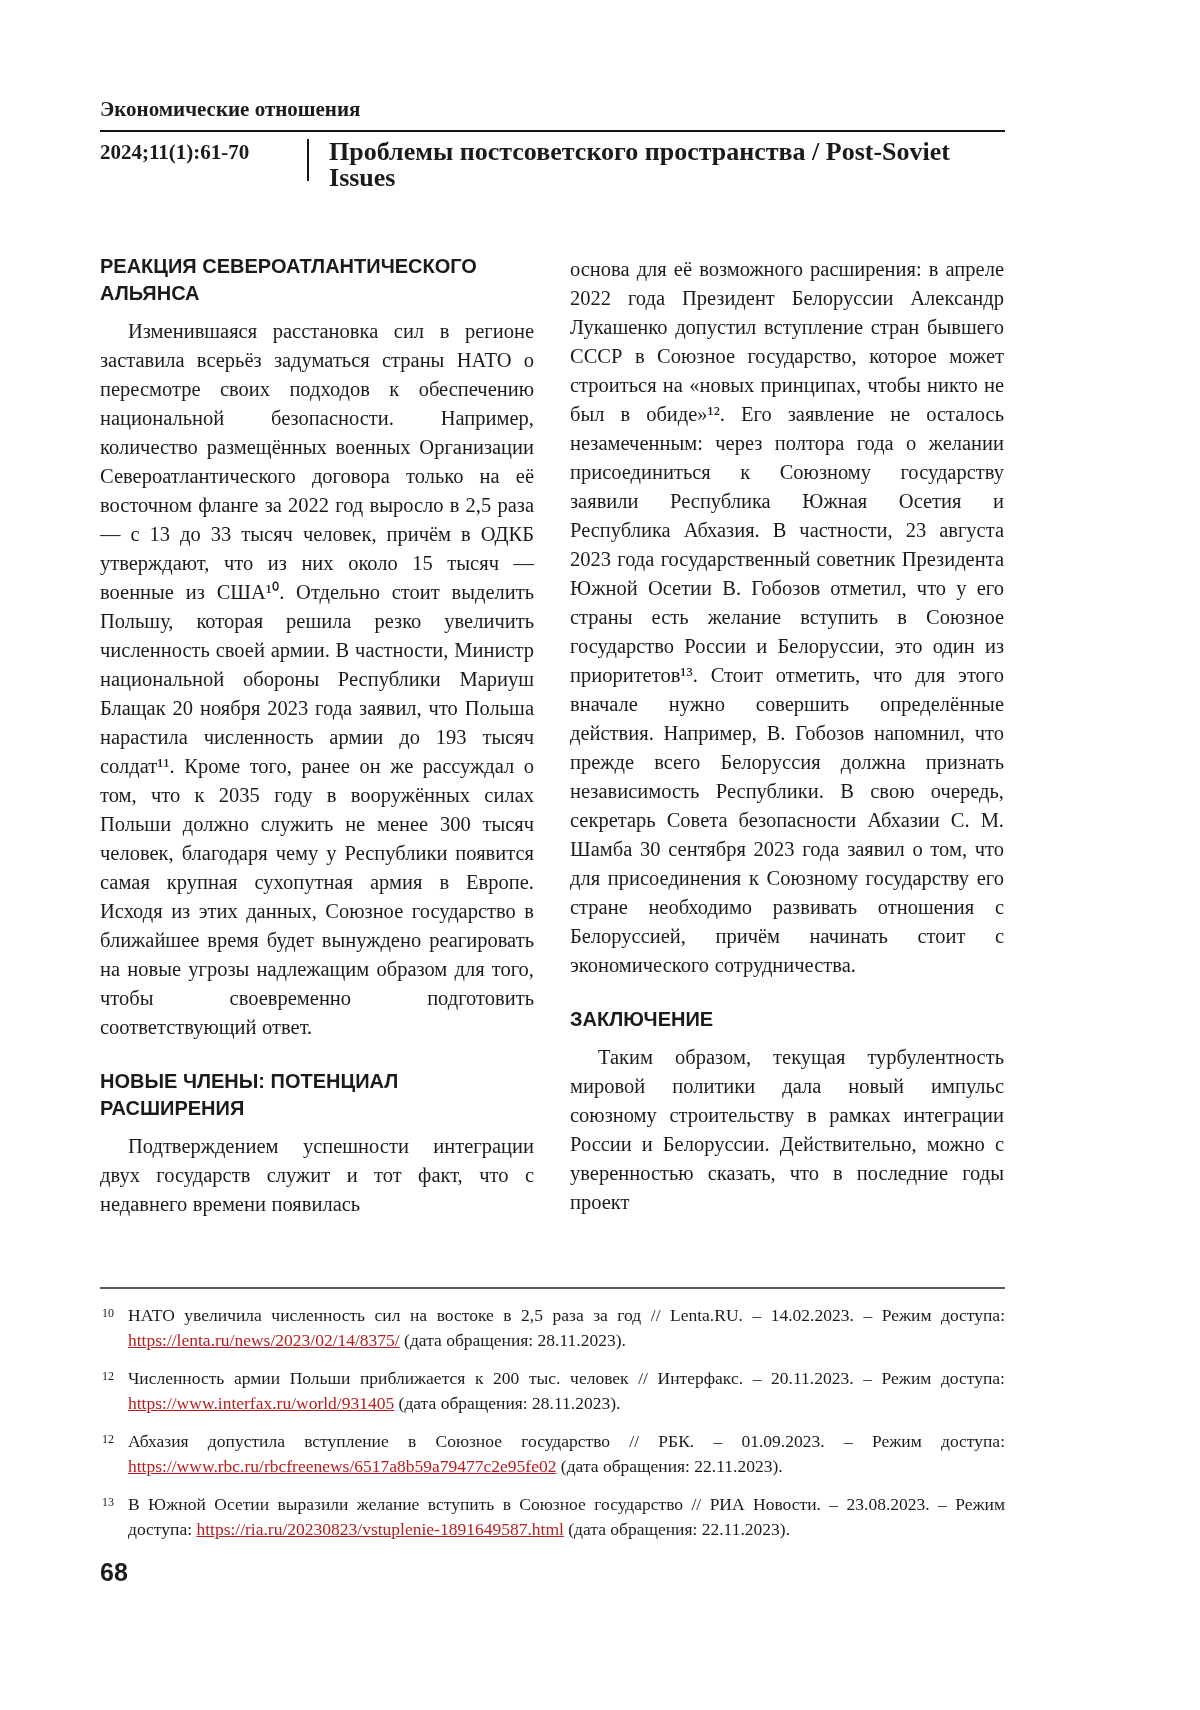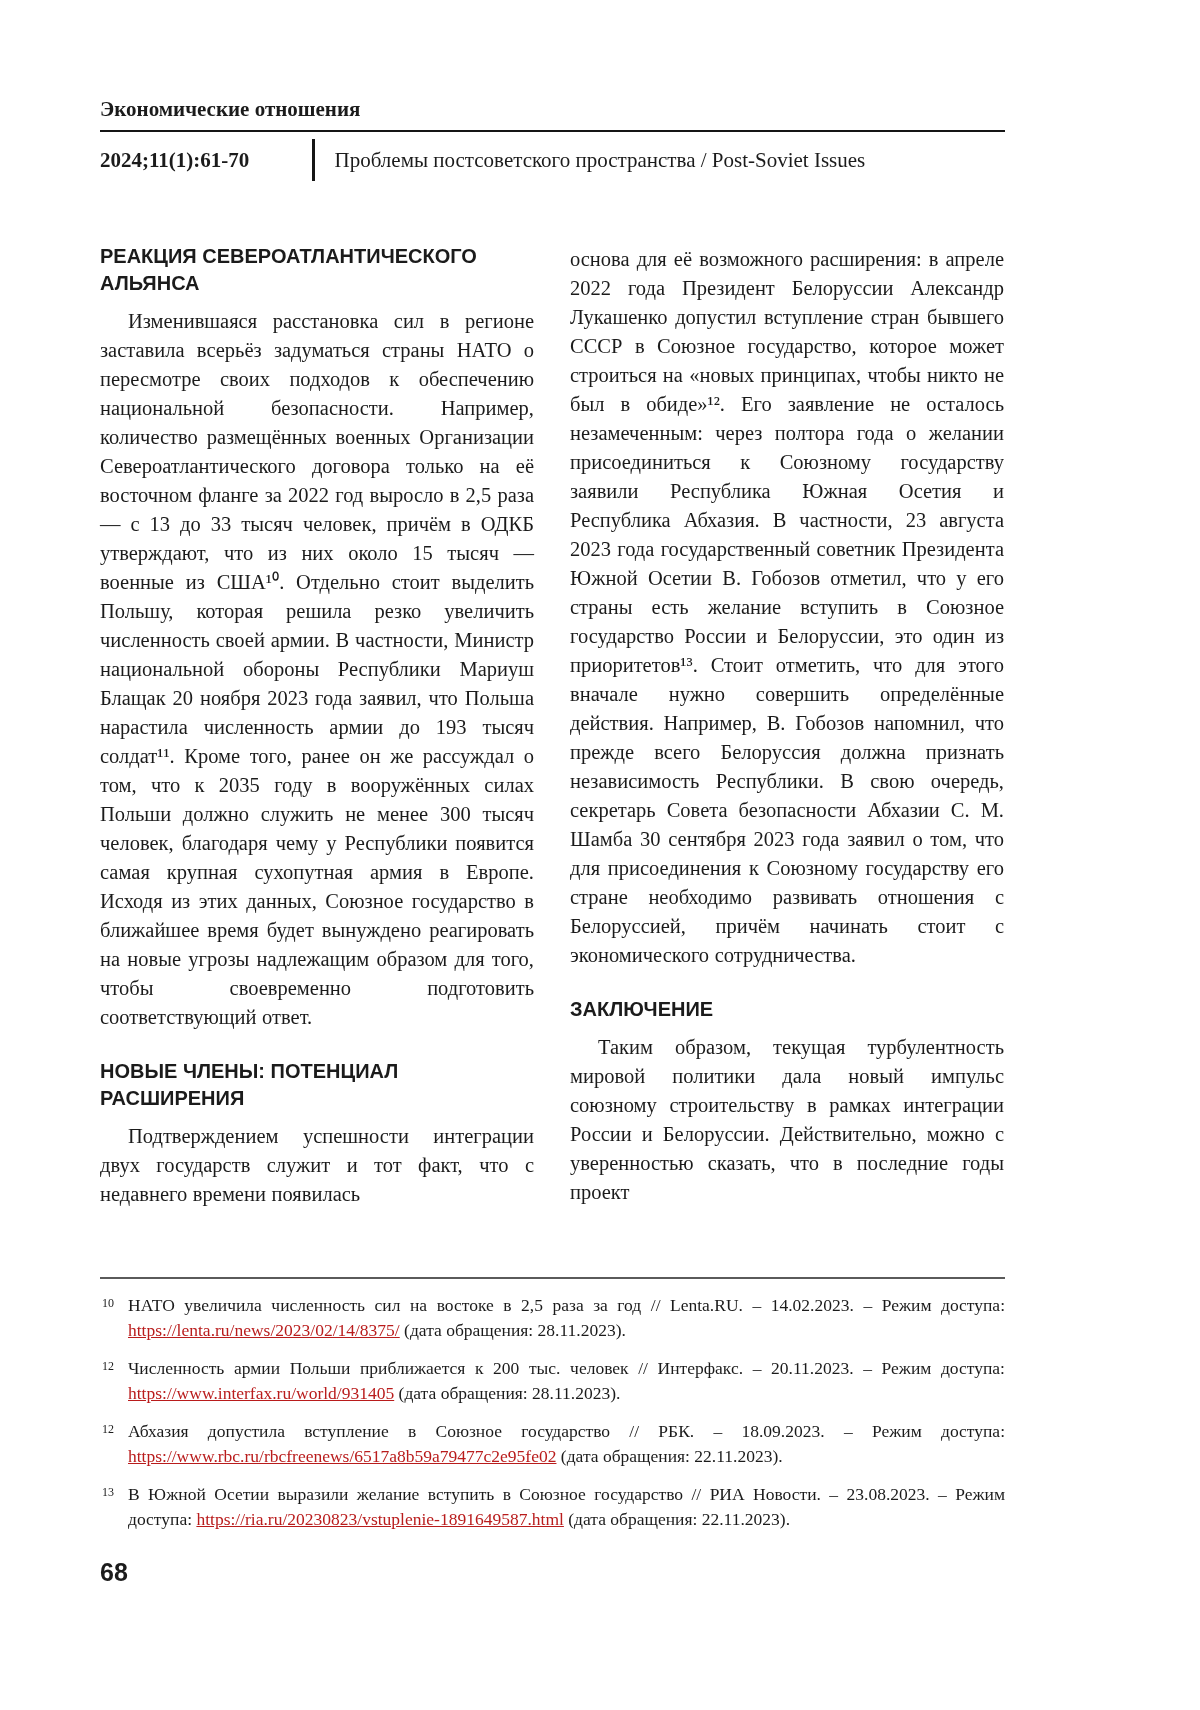--- a/index.html
+++ b/index.html
@@ -31,39 +31,38 @@
     line-height: 26px;
   }
   .header-rule {
     margin-top: 8px;
     border-bottom: 2px solid #151515;
     width: 905px;
   }
   .header-row {
     margin-top: 7px;
     display: flex;
-    align-items: center;
     width: 905px;
   }
   .citation {
     width: 212px;
     font-weight: bold;
     font-size: 21px;
     line-height: 26px;
   }
   .vdivider {
     width: 2.5px;
     height: 42px;
     background: #151515;
     margin-right: 20px;
     flex: 0 0 auto;
   }
   .journal-title {
-    font-weight: normal;
-    font-size: 21px;
+    font-weight: bold;
+    font-size: 26px;
     line-height: 26px;
   }
 
   
   .columns {
     margin-top: 34px;
     display: flex;
     gap: 36px;
     width: 905px;
     min-height: 1022px;
@@ -172,21 +171,21 @@
 
     <div class="footnote">
       <span class="fn-num">10</span><span>НАТО увеличила численность сил на востоке в 2,5 раза за год // Lenta.RU. – 14.02.2023. – Режим доступа: </span><a class="fn-link">https://lenta.ru/news/2023/02/14/8375/</a><span> (дата обращения: 28.11.2023).</span>
     </div>
 
     <div class="footnote">
       <span class="fn-num">12</span><span>Численность армии Польши приближается к 200 тыс. человек // Интерфакс. – 20.11.2023. – Режим доступа: </span><a class="fn-link">https://www.interfax.ru/world/931405</a><span> (дата обращения: 28.11.2023).</span>
     </div>
 
     <div class="footnote">
-      <span class="fn-num">12</span><span>Абхазия допустила вступление в Союзное государство // РБК. – 18.09.2023. – Режим доступа: </span><a class="fn-link">https://www.rbc.ru/rbcfreenews/6517a8b59a79477c2e95fe02</a><span> (дата обращения: 22.11.2023).</span>
+      <span class="fn-num">12</span><span>Абхазия допустила вступление в Союзное государство // РБК. – 01.09.2023. – Режим доступа: </span><a class="fn-link">https://www.rbc.ru/rbcfreenews/6517a8b59a79477c2e95fe02</a><span> (дата обращения: 22.11.2023).</span>
     </div>
 
     <div class="footnote">
       <span class="fn-num">13</span><span>В Южной Осетии выразили желание вступить в Союзное государство // РИА Новости. – 23.08.2023. – Режим доступа: </span><a class="fn-link">https://ria.ru/20230823/vstuplenie-1891649587.html</a><span> (дата обращения: 22.11.2023).</span>
     </div>
   </footer>
 
   <div class="page-number">68</div>
 
 </div>

